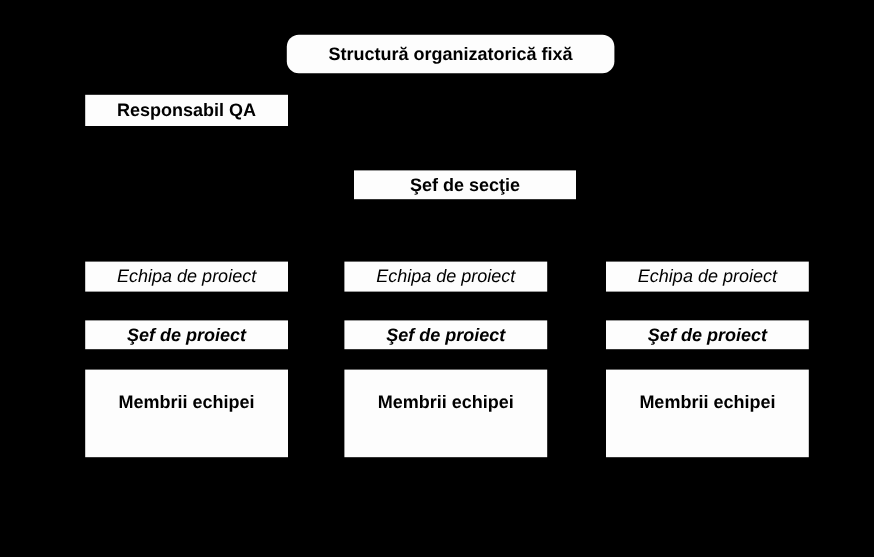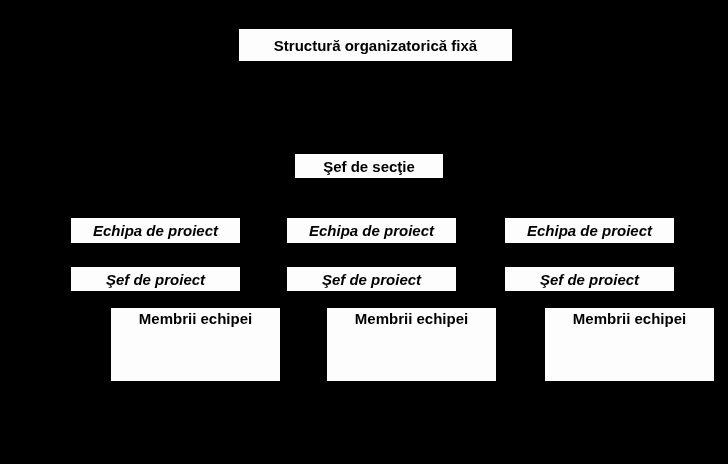--- a/index.html
+++ b/index.html
@@ -21,55 +21,55 @@
     color: #000000;
     display: flex;
     align-items: center;
     justify-content: center;
     font-size: 15px;
     font-weight: bold;
     white-space: nowrap;
     box-sizing: border-box;
   }
   .box.italic {
-    font-weight: bold;
+    font-weight: normal;
     font-style: italic;
     text-align: right;
   }
   .box.top-align {
     align-items: flex-start;
-    padding-top: 2px;
-    margin-left: 40px;
+    padding-top: 19px;
   }
 
   
-  .title-box      { left: 239px; top: 29px;  width: 273px; height: 32px; }
+  .title-box      { left: 239px; top: 29px;  width: 273px; height: 32px; border-radius: 10px; }
 
   
   .qa-box         { left: 71px;  top: 79px;  width: 169px; height: 26px; }
   .dept-box       { left: 295px; top: 79px;  width: 168px; height: 26px; }
 
   
-  .section-box    { left: 295px; top: 142px; width: 148px; height: 24px; margin-top: 12px; }
+  .section-box    { left: 295px; top: 142px; width: 185px; height: 24px; }
 
   
   .col-0 { left: 71px;  }
   .col-1 { left: 287px; }
   .col-2 { left: 505px; }
   .team-box       { top: 218px; width: 169px; height: 25px; }
   .lead-box       { top: 267px; width: 169px; height: 24px; font-style: italic; }
   .members-box    { top: 308px; width: 169px; height: 73px; }
 </style>
 </head>
 <body>
 
 <div class="stage">
 
   <div class="box title-box">Structură organizatorică fixă</div>
 
+  <div class="box qa-box">Responsabil QA</div>
 
 
   <div class="box section-box">Şef de secţie</div>
 
   <div class="box italic team-box col-0">Echipa de proiect</div>
   <div class="box lead-box col-0">Şef de proiect</div>
   <div class="box top-align members-box col-0">Membrii echipei</div>
 
   <div class="box italic team-box col-1">Echipa de proiect</div>
   <div class="box lead-box col-1">Şef de proiect</div>

